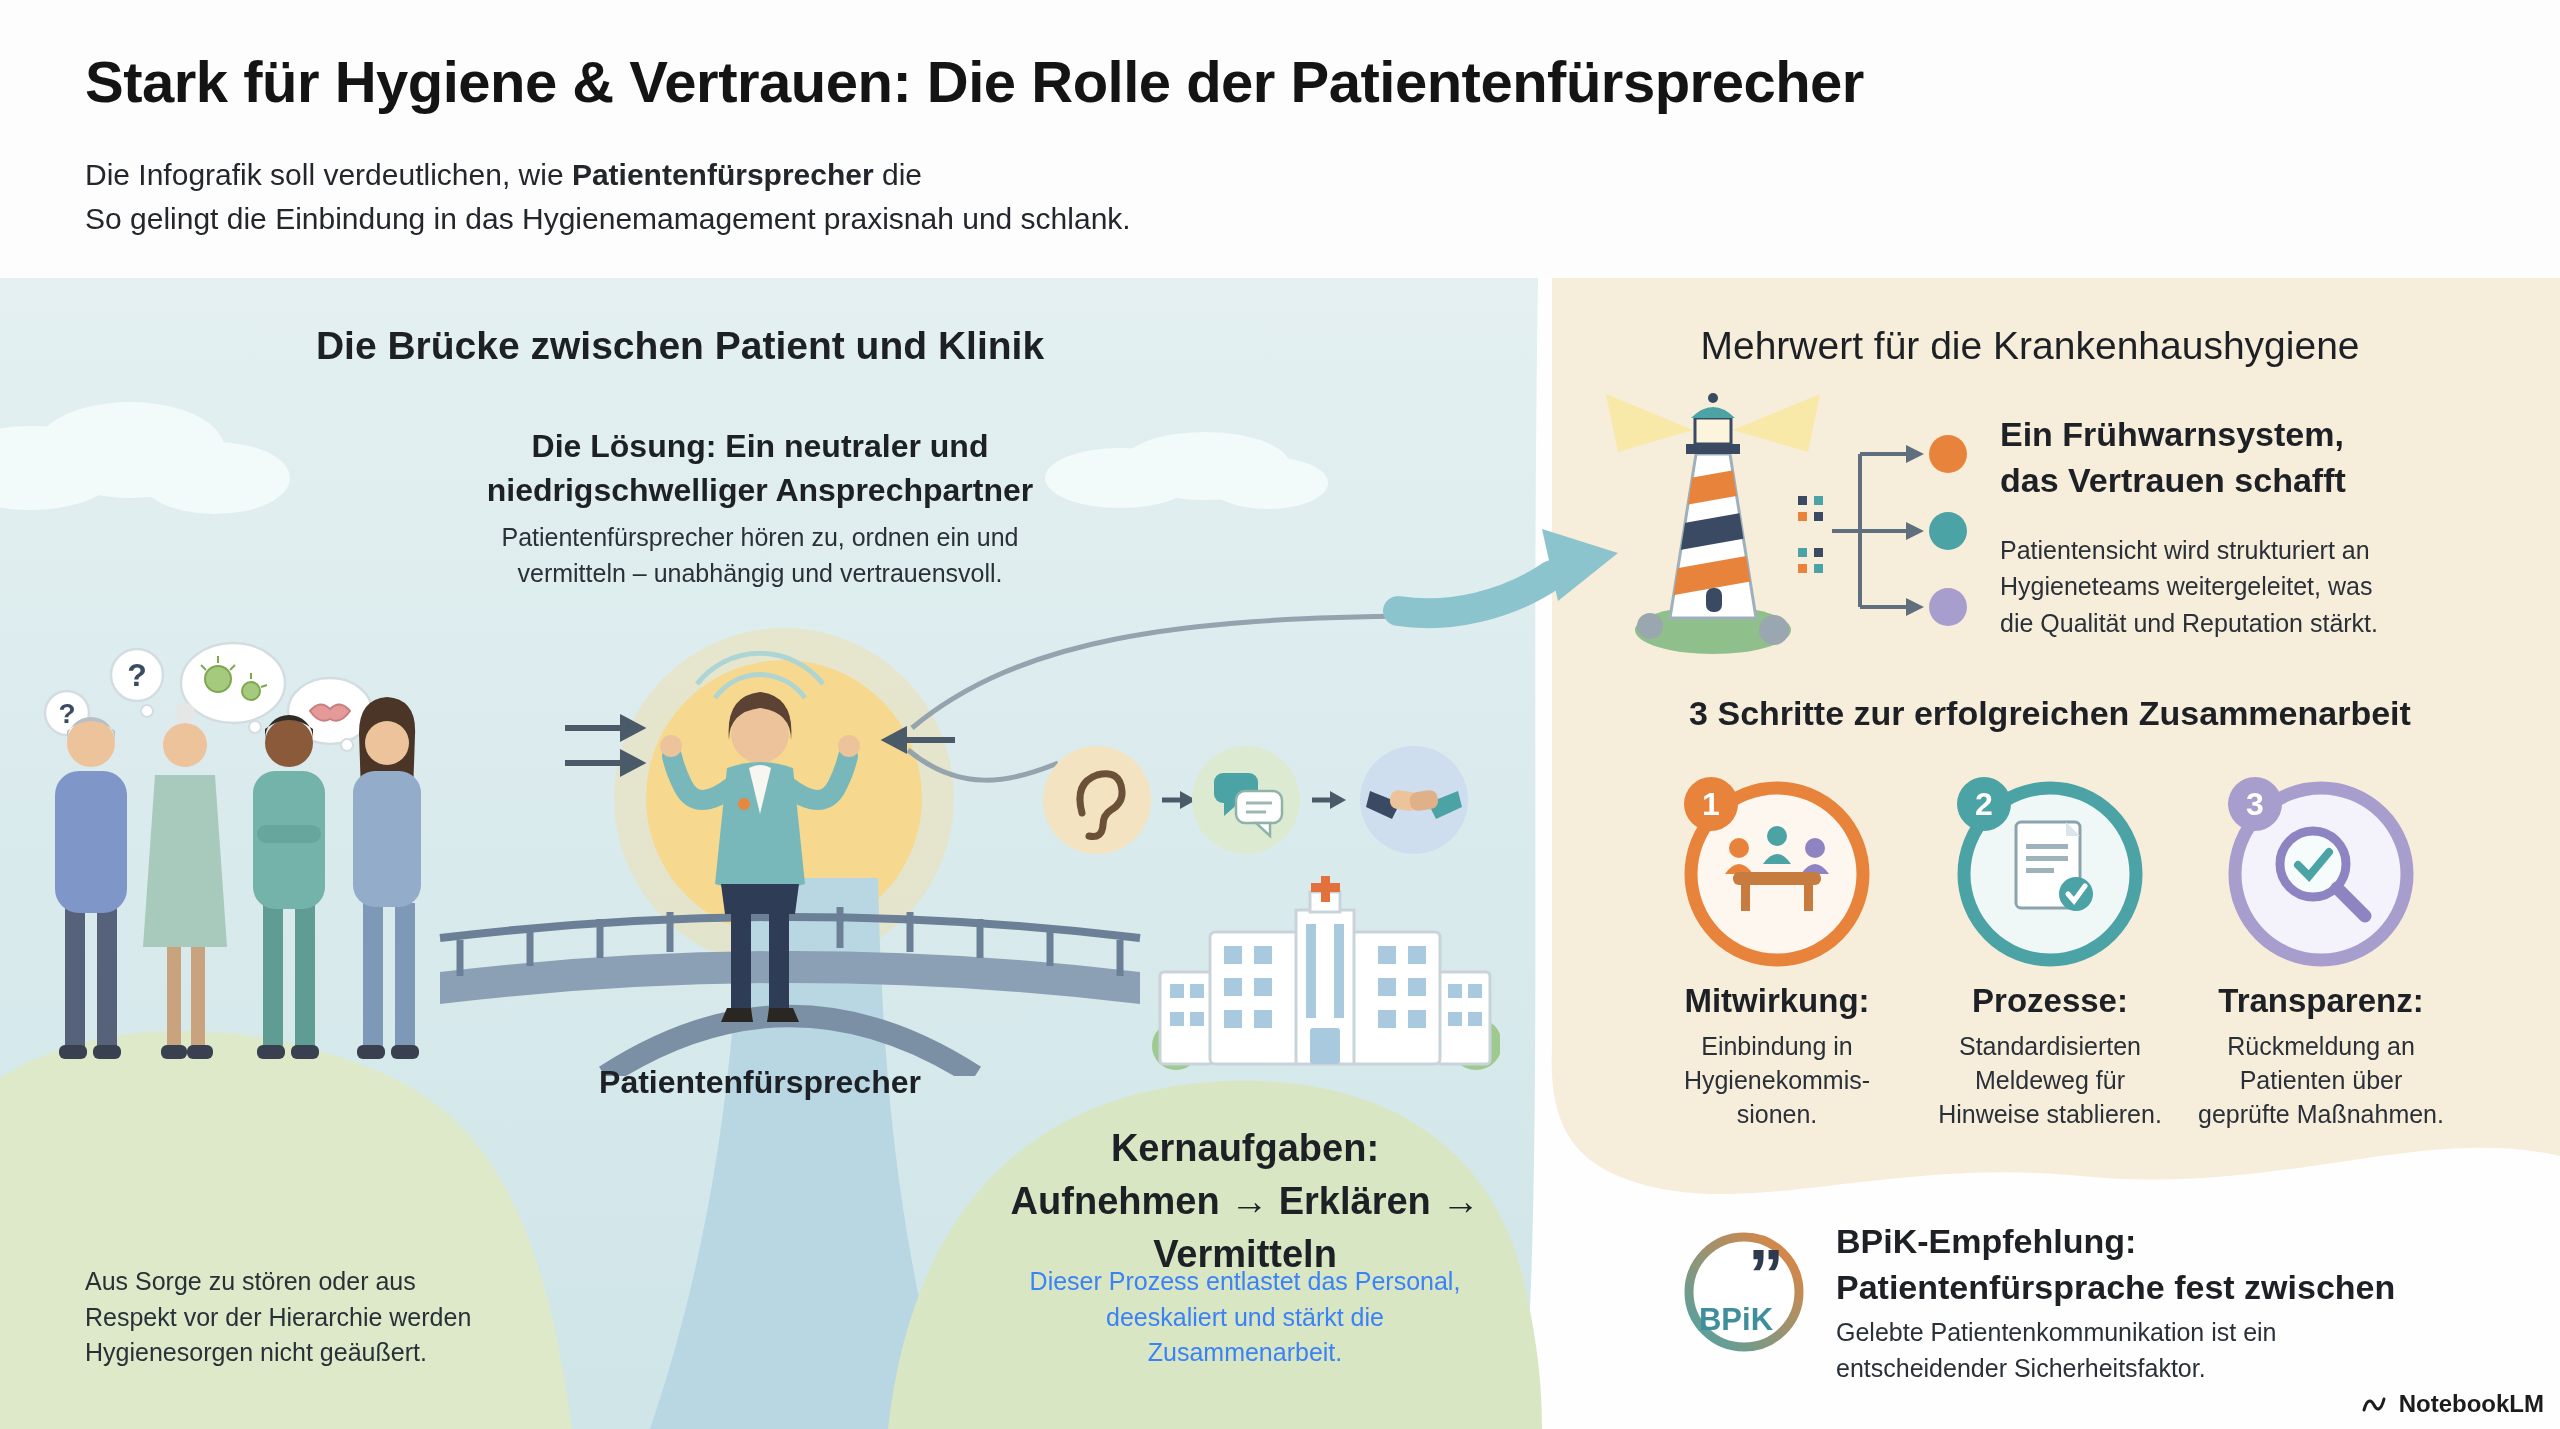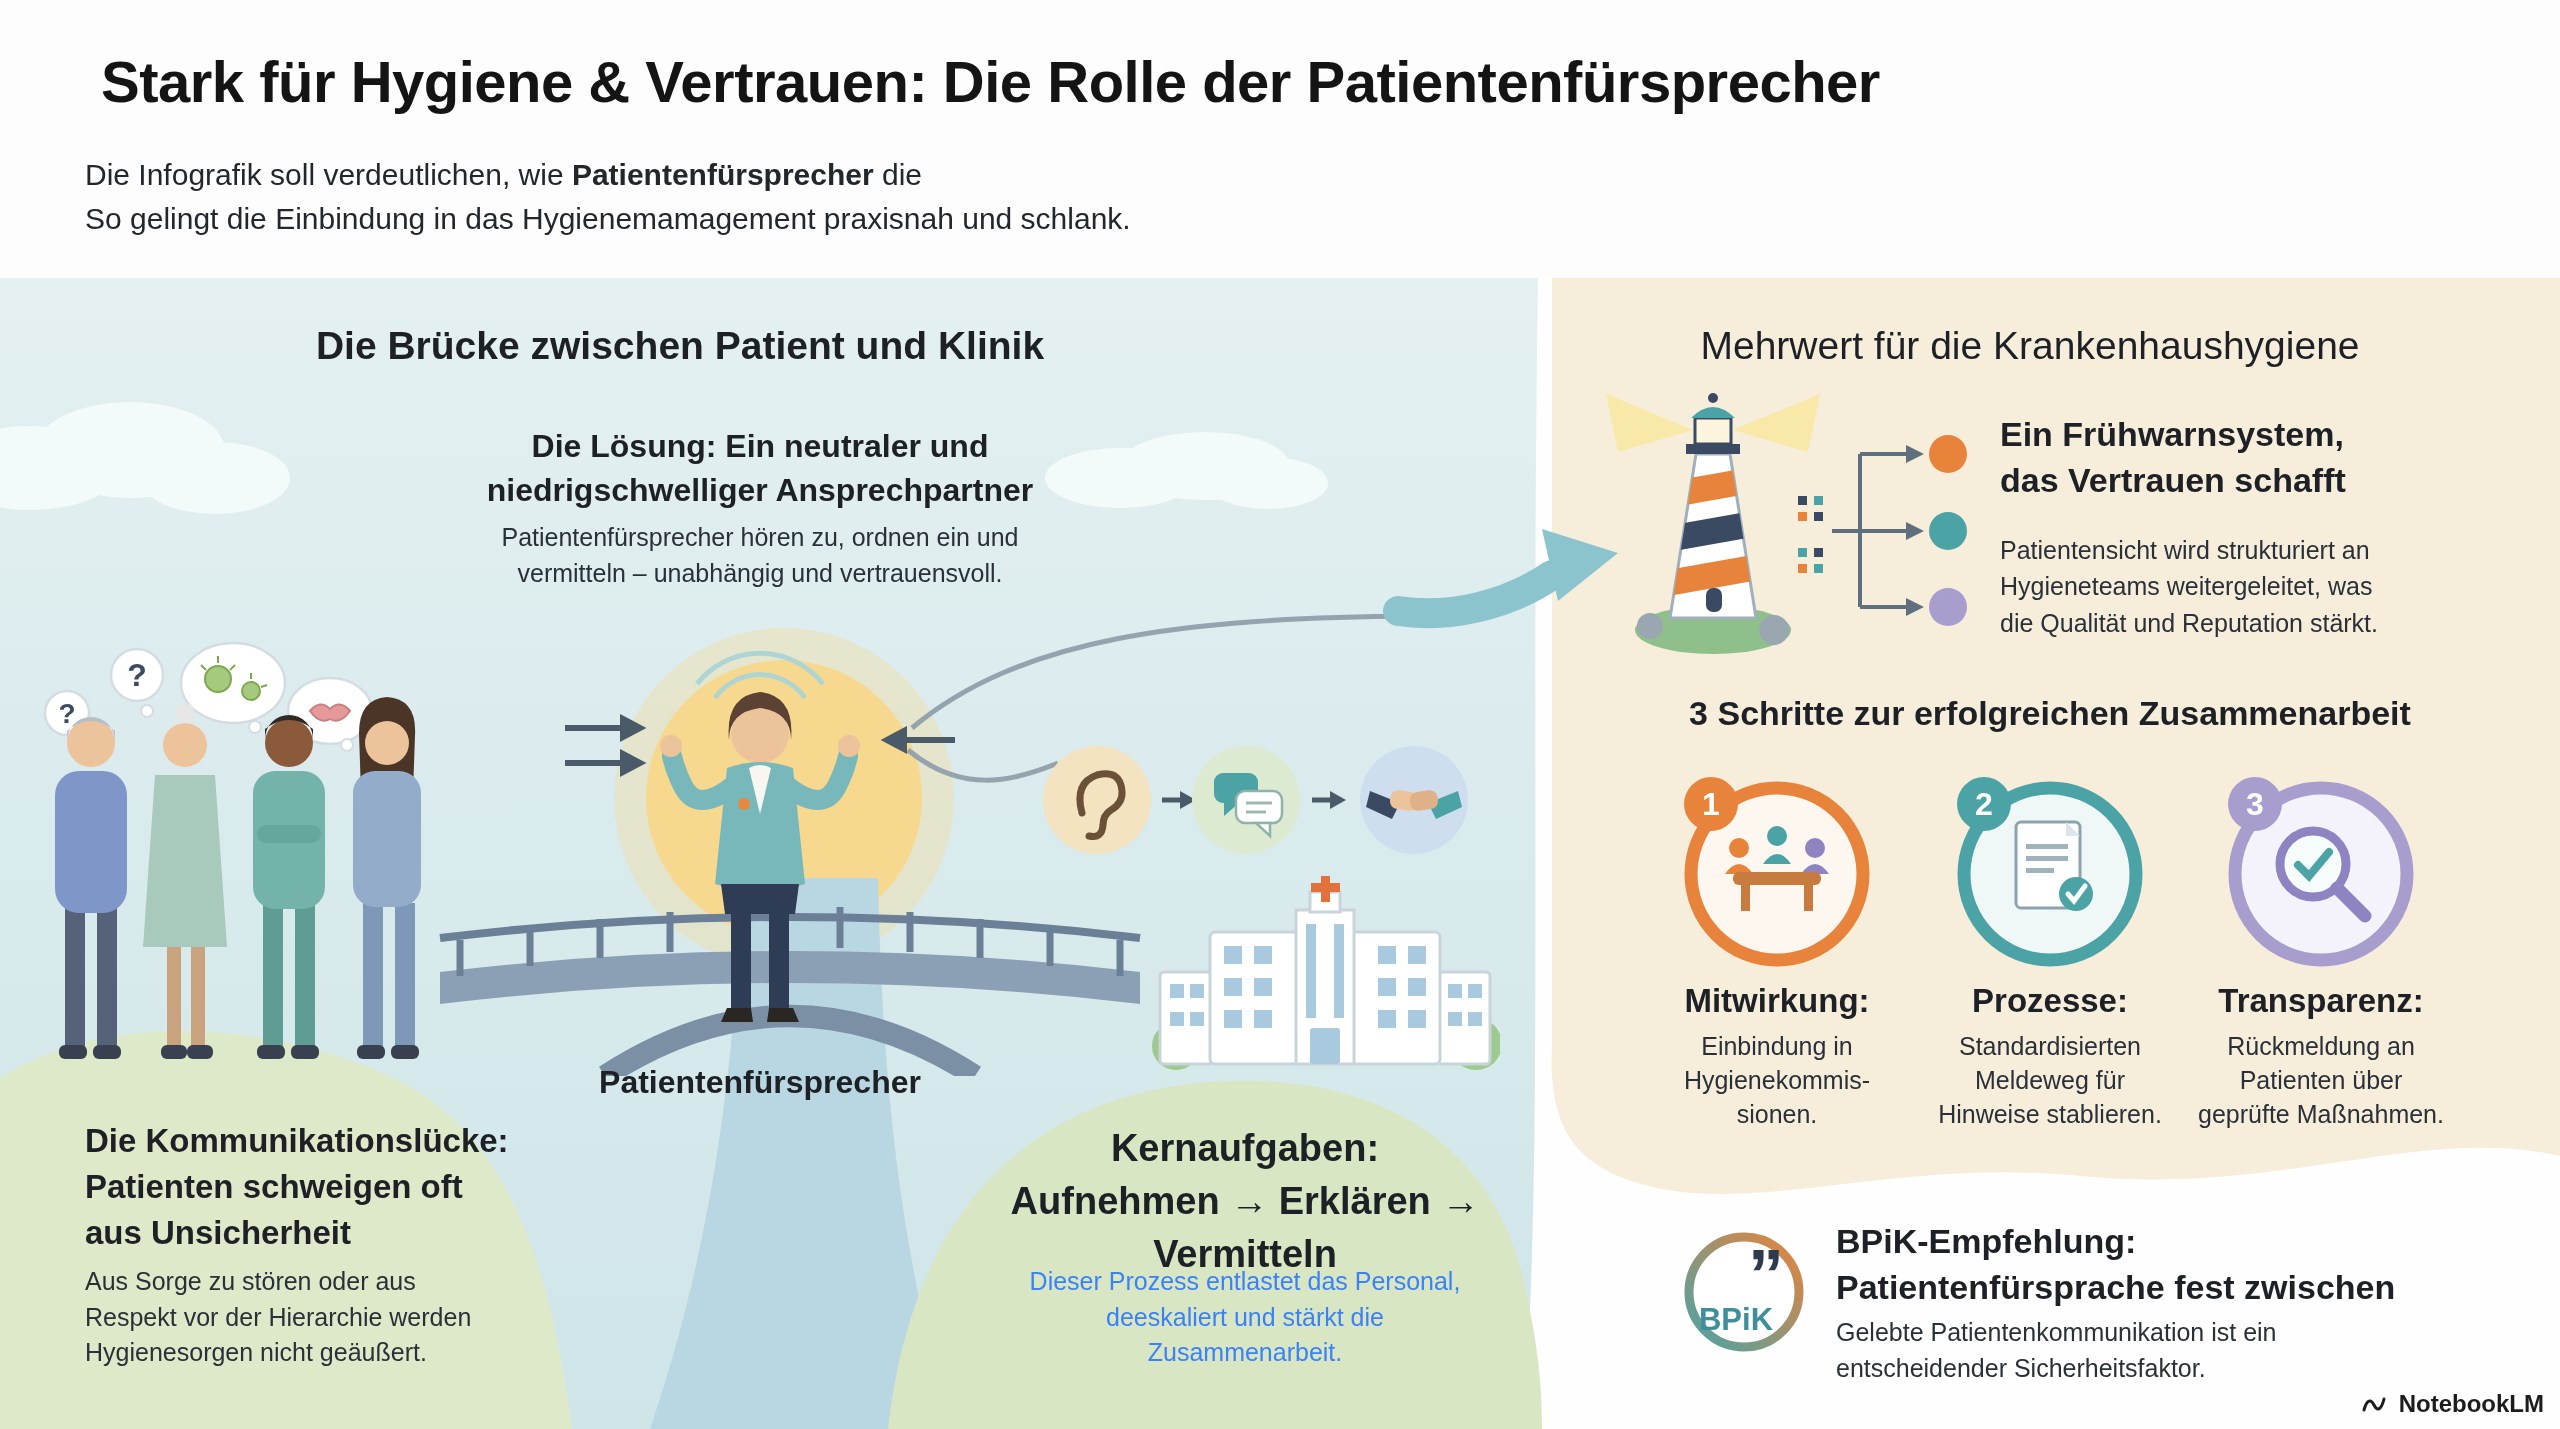--- a/index.html
+++ b/index.html
@@ -3,21 +3,21 @@
 <meta charset="utf-8">
 <style>
   * { margin:0; padding:0; box-sizing:border-box; }
   html,body { background:#e8e8e8; }
   body { font-family:"Liberation Sans", sans-serif; color:#1d2126; }
   .canvas { position:relative; width:2560px; height:1429px; background:#fdfdfd; overflow:hidden; }
   .abs { position:absolute; }
   .pre { white-space:pre-line; }
 
   
-  .hdr-title { left:85px; top:48px; font-size:58px; font-weight:700; letter-spacing:-0.5px; color:#141414;margin-left:16px; }
+  .hdr-title { left:85px; top:48px; font-size:58px; font-weight:700; letter-spacing:-0.5px; color:#141414; }
   .hdr-sub1 { left:85px; top:158px; font-size:30px; color:#23272c; }
   .hdr-sub2 { left:85px; top:202px; font-size:30px; color:#23272c; }
 
   .main { position:absolute; left:0; top:278px; width:2560px; height:1151px; }
 
   .h-left   { left:180px; top:46px; width:1000px; font-size:39px; font-weight:700; text-align:center; }
   .h-right  { left:1560px; top:46px; width:940px; font-size:39px; font-weight:400; text-align:center; }
 
   .sol-title { left:390px; top:146px; width:740px; font-size:32px; font-weight:700; line-height:1.38; text-align:center; }
   .sol-body  { left:390px; top:242px; width:740px; font-size:25px; line-height:1.42; text-align:center; color:#2a3038; }
@@ -334,23 +334,20 @@
     <div class="abs h-left">Die Brücke zwischen Patient und Klinik</div>
     <div class="abs h-right">Mehrwert für die Krankenhaushygiene</div>
 
     <div class="abs sol-title pre">Die Lösung: Ein neutraler und
 niedrigschwelliger Ansprechpartner</div>
     <div class="abs sol-body pre">Patientenfürsprecher hören zu, ordnen ein und
 vermitteln – unabhängig und vertrauensvoll.</div>
 
     <div class="abs advocate-label">Patientenfürsprecher</div>
 
-    <div class="abs gap-title pre">Die Kommunikationslücke:
-Patienten schweigen oft
-aus Unsicherheit</div>
     <div class="abs gap-body pre">Aus Sorge zu stören oder aus
 Respekt vor der Hierarchie werden
 Hygienesorgen nicht geäußert.</div>
 
     <div class="abs tasks-title pre">Kernaufgaben:
 Aufnehmen → Erklären → Vermitteln</div>
     <div class="abs tasks-body pre">Dieser Prozess entlastet das Personal,
 deeskaliert und stärkt die
 Zusammenarbeit.</div>
 

